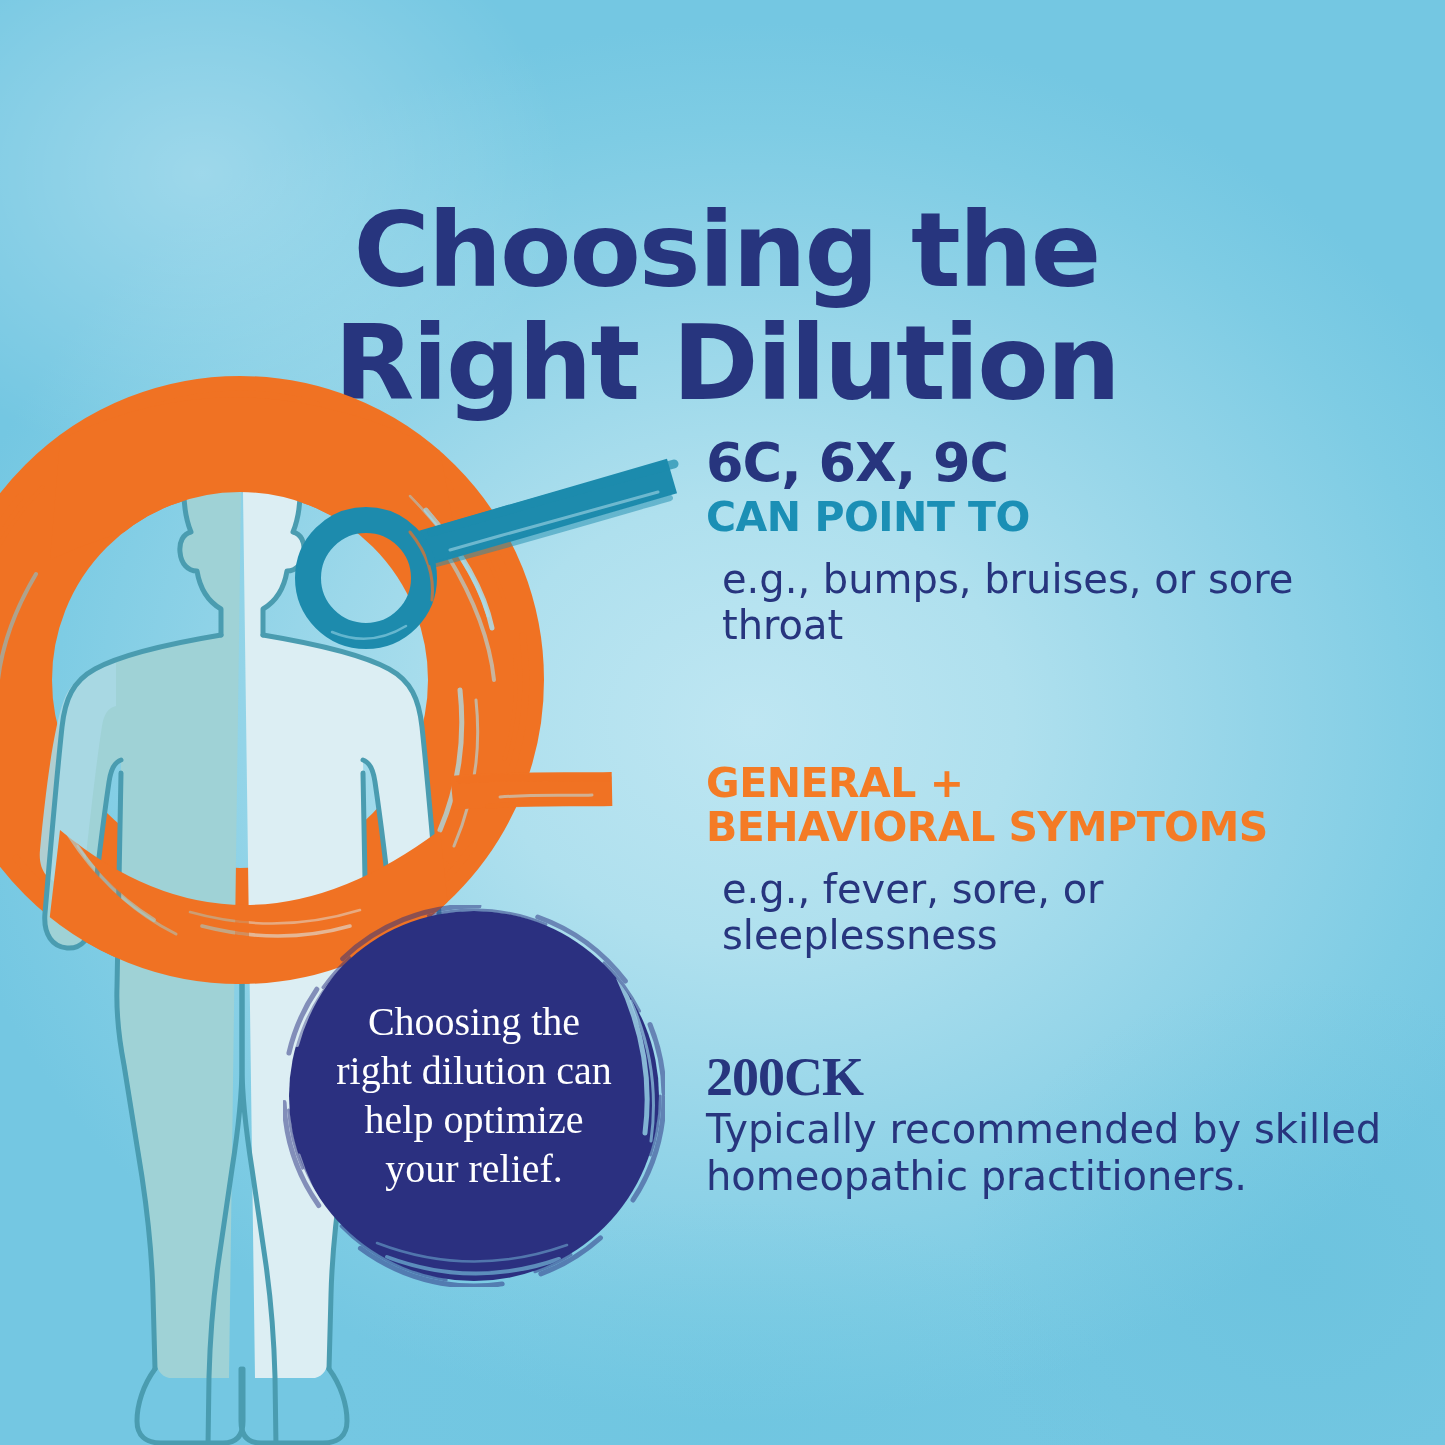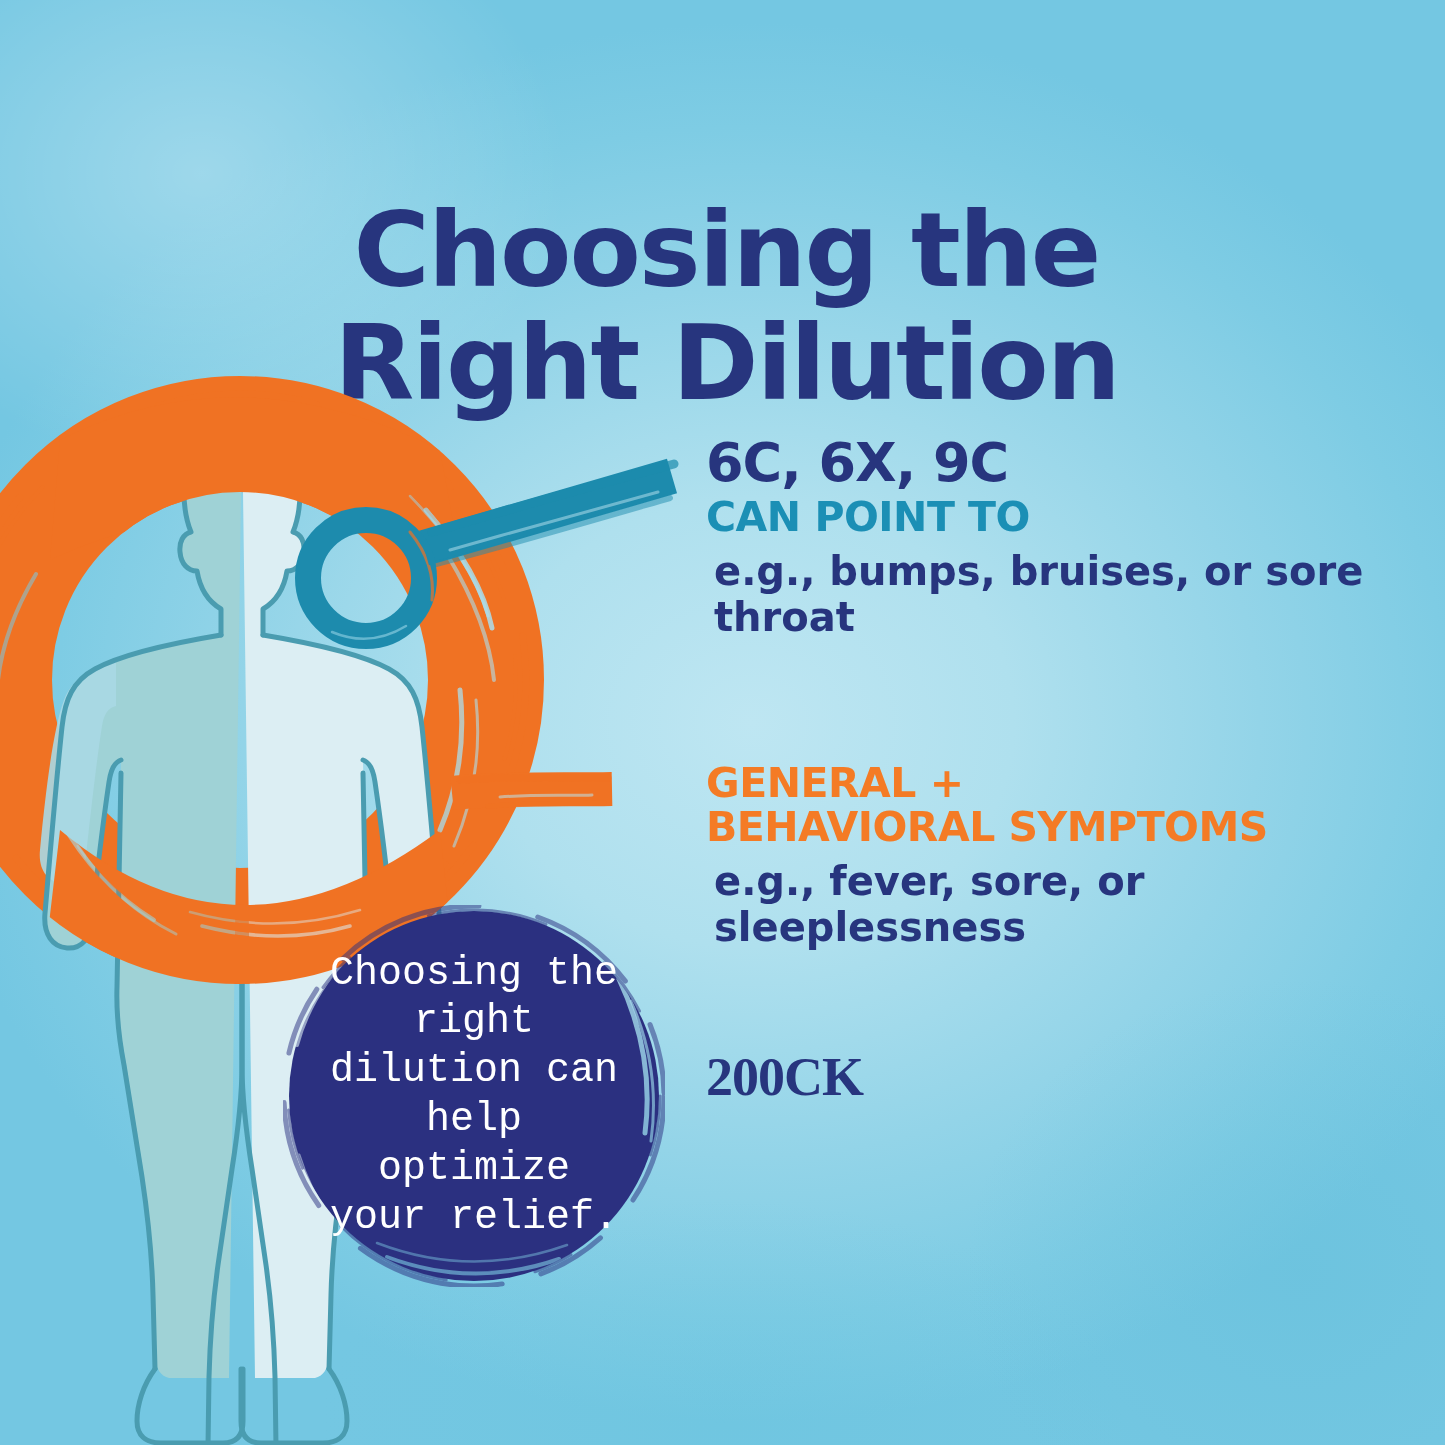--- a/index.html
+++ b/index.html
@@ -44,21 +44,21 @@
   
   .badge{
     position:absolute;left:283px;top:905px;width:382px;height:382px;
   }
   .badge .badge-text{
     position:absolute;inset:0;
     display:flex;align-items:center;justify-content:center;
     text-align:center;
     color:#ffffff;
     font-size:40px;line-height:1.22;
-    font-family:Liberation Mono, monospace;
+    font-family:Liberation Serif, serif;
     padding:0 44px;
     box-sizing:border-box;
   }
 
   
   .col{position:absolute;left:706px;top:436px;width:700px;}
   .block{margin-bottom:0;}
   .b1{position:absolute;top:0;left:0;width:700px;}
   .b2{position:absolute;top:326px;left:0;width:700px;}
   .b3{position:absolute;top:614px;left:0;width:700px;}
@@ -73,21 +73,21 @@
     font-weight:bold;font-size:41px;line-height:1.07;
     letter-spacing:-0.5px;
     font-family:"DejaVu Sans", sans-serif;
     margin:0 0 8px 0;text-transform:uppercase;
   }
   .sub.teal{color:#1B8FB5;}
   .sub.orange{color:#F47B25;}
   .eg{
     color:#27357E;font-size:40px;line-height:1.16;
     font-family:"DejaVu Sans", sans-serif;
-    margin:8px;font-weight:bold;
+    margin:16px;font-weight:normal;
   }
   .desc{
     color:#27357E;font-size:40px;line-height:1.18;
     font-family:"DejaVu Sans", sans-serif;
     margin:0;font-weight:normal;
   }
   .b3 .dil{margin-bottom:2px;font-family:Liberation Serif, serif;}
 </style>
 </head>
 <body>
@@ -324,16 +324,20 @@
     <div class="block b2">
       <div class="sub orange">
         <div>GENERAL +</div>
         <div>BEHAVIORAL SYMPTOMS</div>
       </div>
       <div class="eg">e.g., fever, sore, or sleeplessness</div>
     </div>
 
     <div class="block b3">
       <div class="dil">200CK</div>
+      <div class="desc">
+        <div>Typically recommended by skilled</div>
+        <div>homeopathic practitioners.</div>
+      </div>
     </div>
 
   </div>
 </div>
 
 </body></html>

